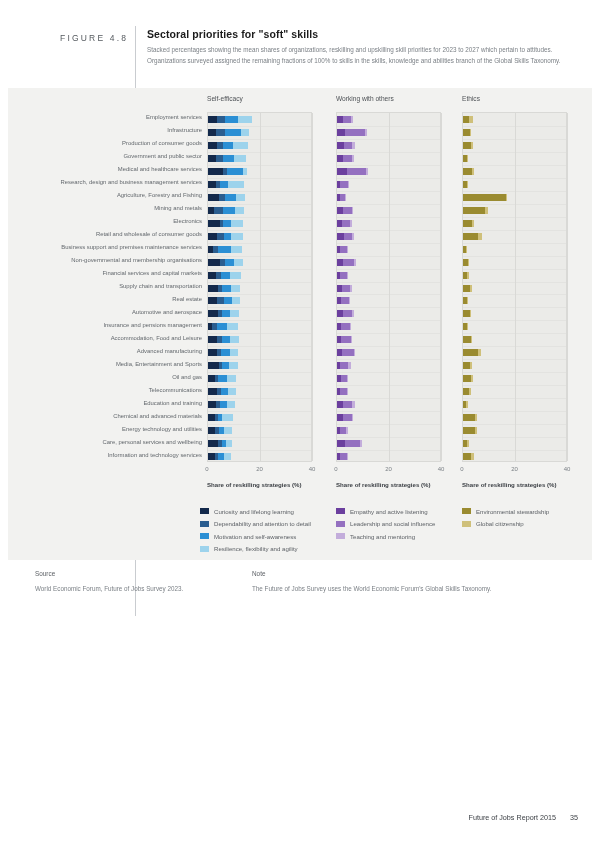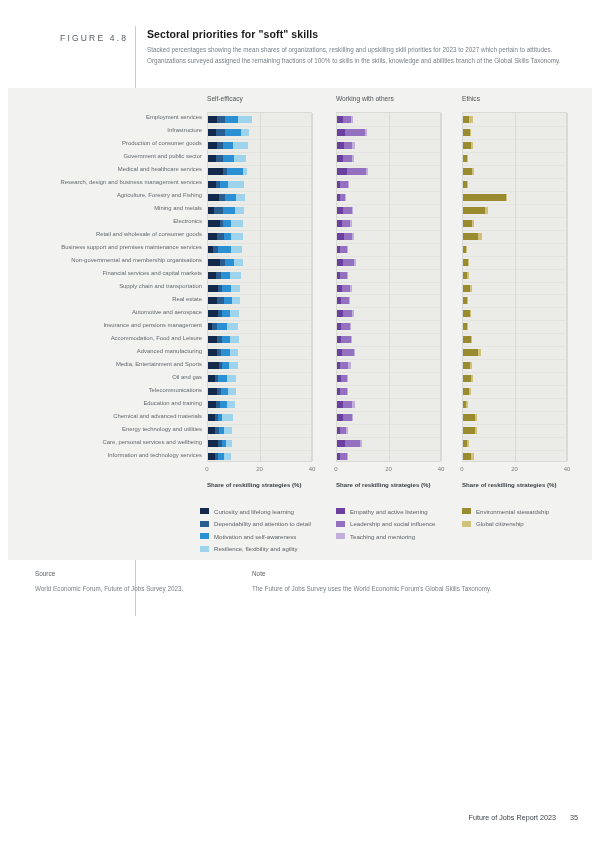--- a/index.html
+++ b/index.html
@@ -697,16 +697,16 @@
     </div>
 
   <div class="notes">
     <div class="nt-h" style="left:35px;top:0;">Source</div>
     <div class="nt-b" style="left:35px;top:15px;">World Economic Forum, Future of Jobs Survey 2023.</div>
     <div class="nt-h" style="left:252px;top:0;">Note</div>
     <div class="nt-b" style="left:252px;top:15px;">The Future of Jobs Survey uses the World Economic Forum's Global Skills Taxonomy.</div>
   </div>
 
   <div class="footer">
-    <span>Future of Jobs Report 2023</span><span class="pg">35</span>
+    <span>Future of Jobs Report 2015</span><span class="pg">35</span>
   </div>
 
 </div>
 
 </body></html>

